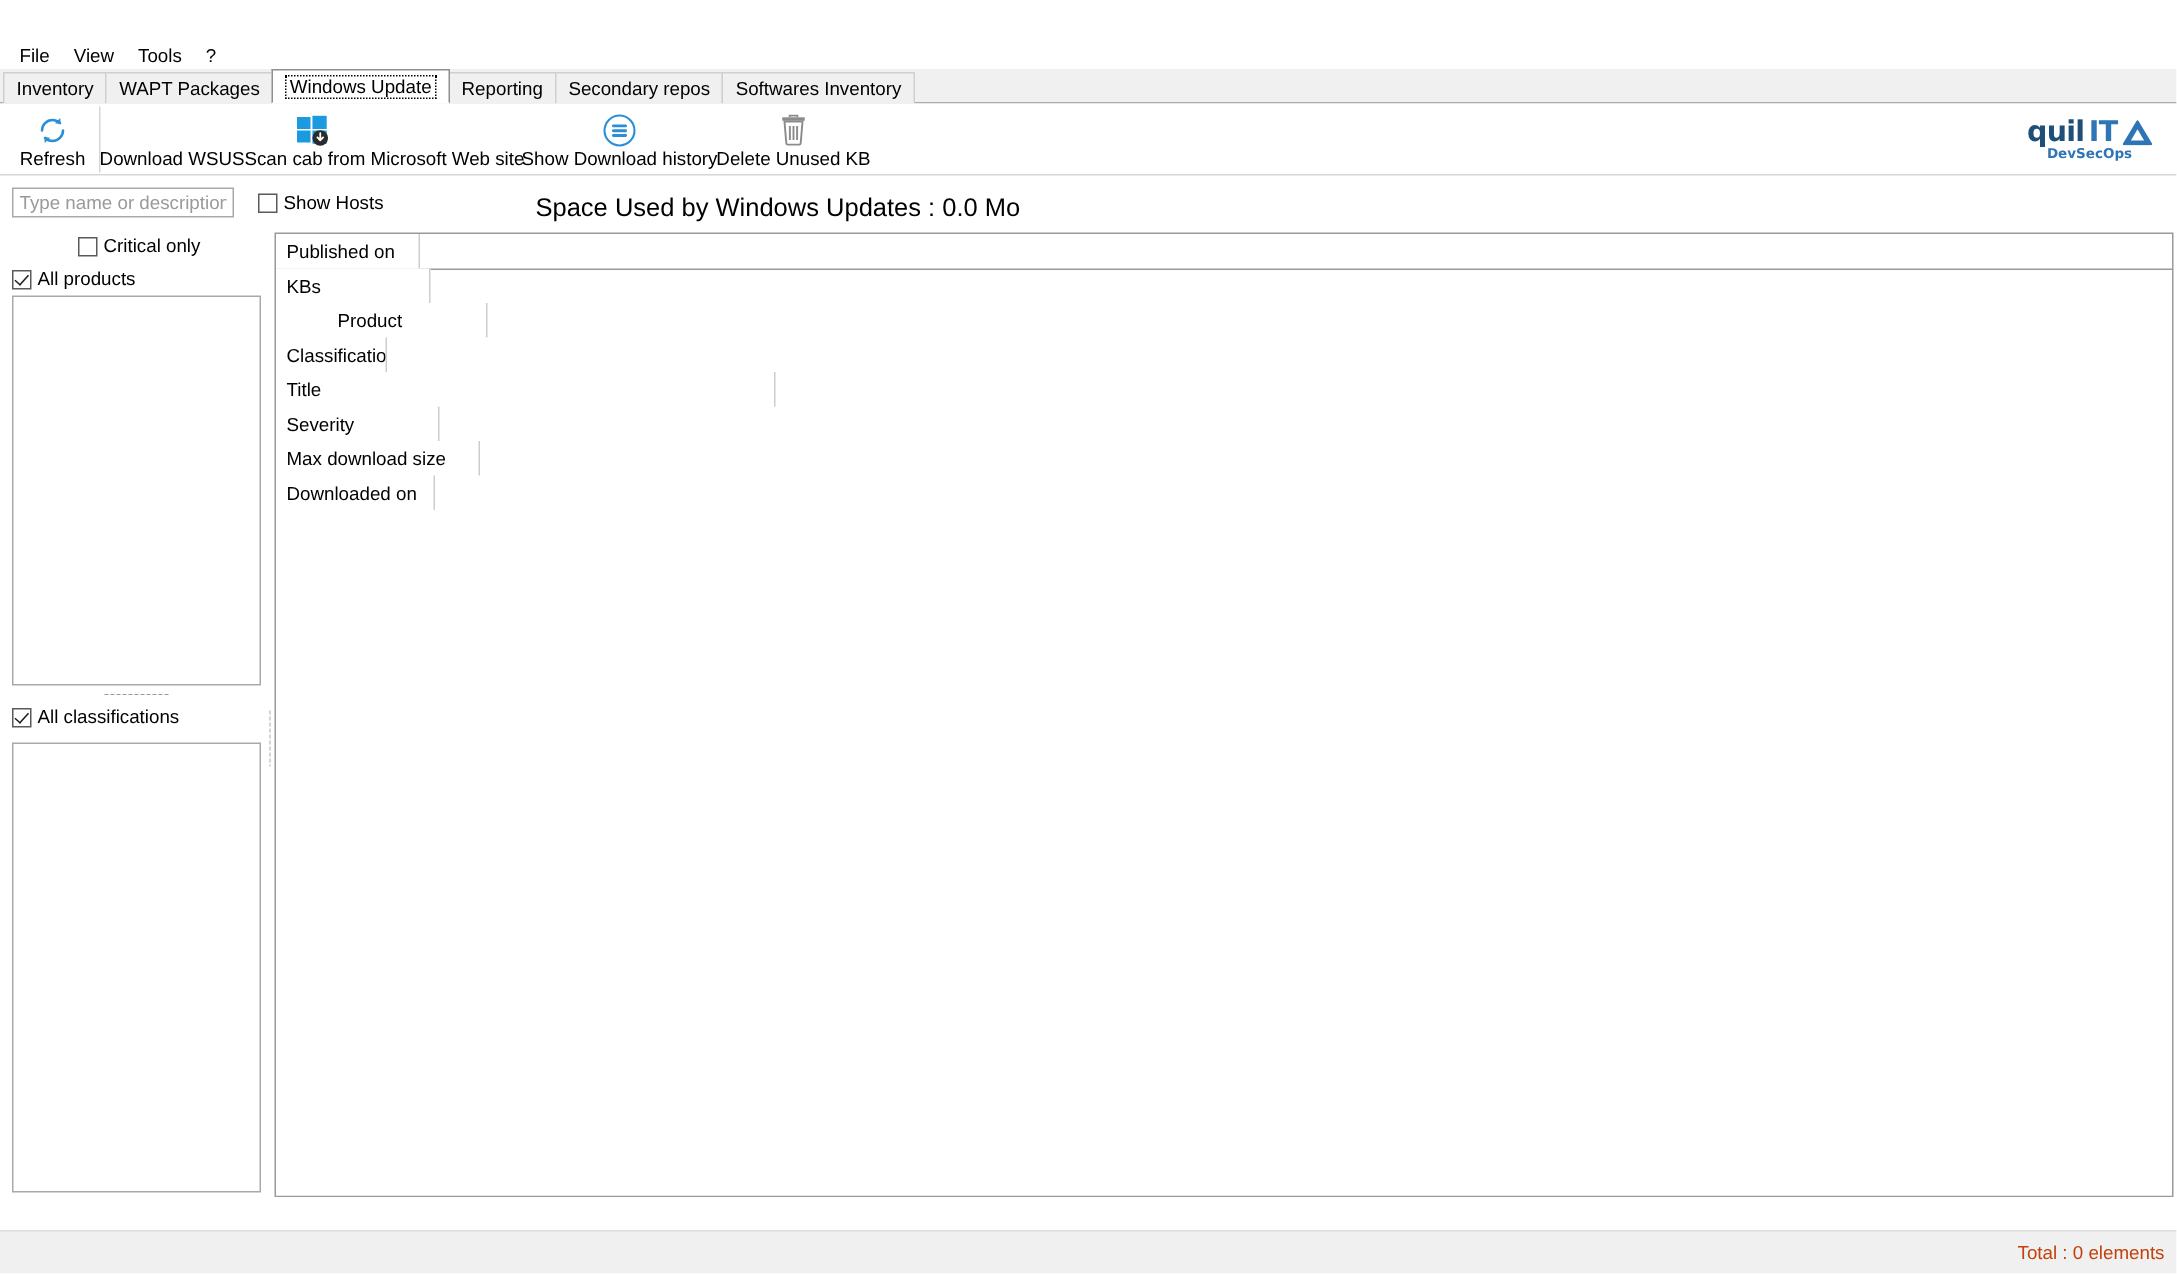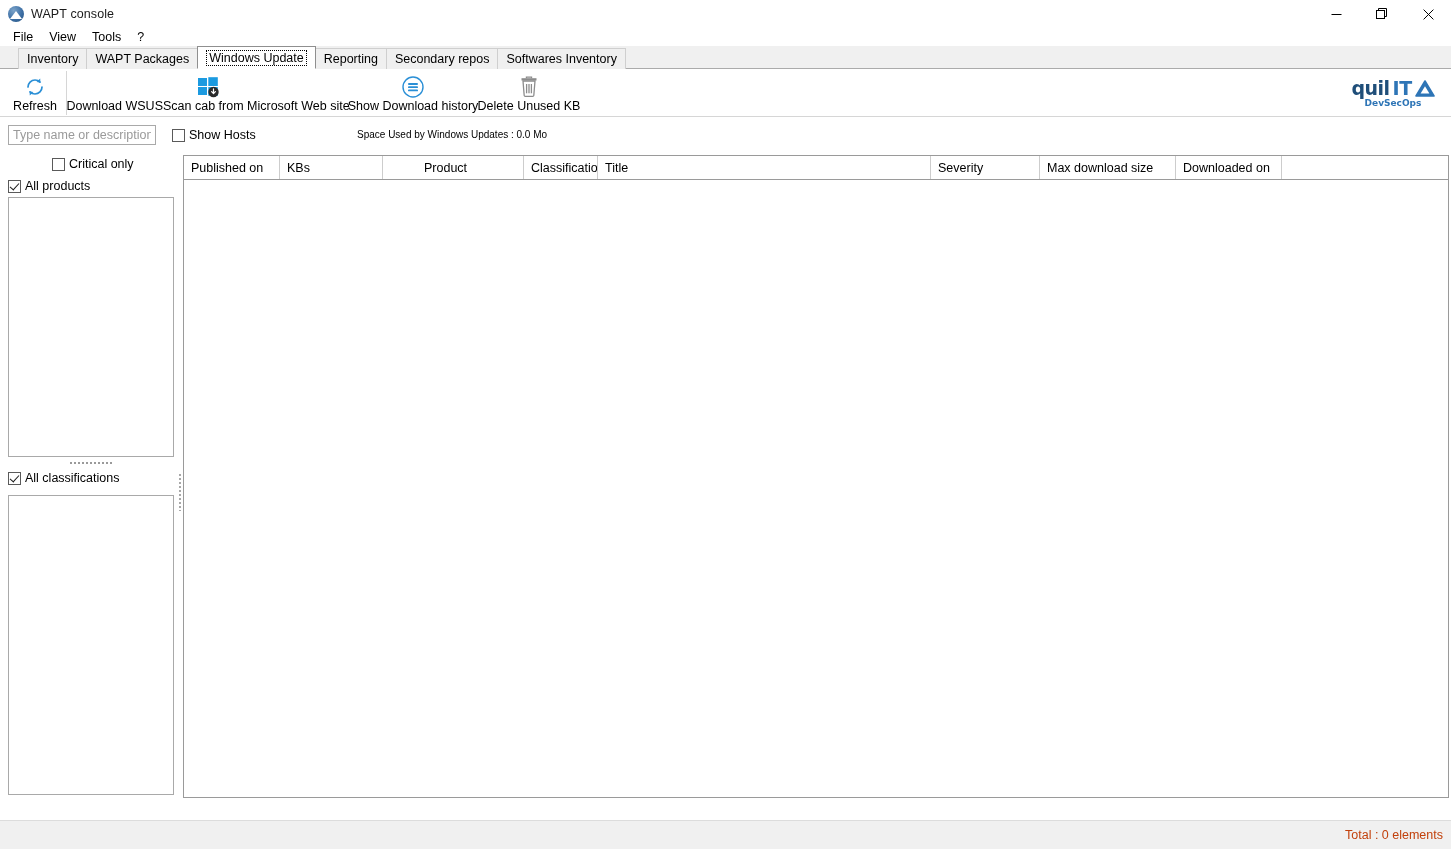--- a/index.html
+++ b/index.html
@@ -82,21 +82,21 @@
   
   .tabstrip {
     position: absolute; left: 0; top: 46px;
     width: 1451px; height: 23px;
     background: #f0f0f0;
     border-bottom: 1px solid #ababab;
   }
   .tabs {
     display: flex; align-items: flex-end;
     height: 23px;
-    padding-left: 18px;
+    padding-left: 2px;
   }
   .tab {
     height: 21px;
     padding: 0 8px;
     margin-right: -1px;
     display: flex; align-items: center;
     font-size: 12.5px;
     color: #000;
     background: #f0f0f0;
     border: 1px solid #cfcfcf;
@@ -225,21 +225,21 @@
     left: 3px; top: 0px;
     width: 4px; height: 8px;
     border: solid #1a1a1a;
     border-width: 0 1.6px 1.6px 0;
     transform: rotate(42deg);
   }
   .cb-label { font-size: 12.5px; color: #000; }
   .show-hosts { position: absolute; left: 172px; top: 128px; }
   .space-used {
     position: absolute; left: 357px; top: 129px;
-    font-size: 10px; color: #000;
+    font-size: 17px; color: #000;
     white-space: nowrap;
   }
 
   
   .leftpanel {
     position: absolute; left: 0; top: 151px;
     width: 176px; height: 646px;
     background: #ffffff;
   }
   .chk-critical { position: absolute; left: 8px; top: 6px; padding-left: 44px; }
@@ -289,20 +289,21 @@
     width: 1266px; height: 643px;
     border: 1px solid #9a9a9a;
     background: #ffffff;
     overflow: hidden;
   }
   .grid-header {
     display: flex;
     height: 24px;
     background: #ffffff;
     border-bottom: 1px solid #9a9a9a;
+    flex-direction: column;
   }
   .gh-cell {
     display: flex; align-items: center;
     padding-left: 7px;
     font-size: 12.5px;
     color: #000;
     border-right: 1px solid #cdcdcd;
     background: #ffffff;
     white-space: nowrap;
     overflow: hidden;
@@ -332,47 +333,20 @@
     position: absolute; left: 0; bottom: 29px;
     width: 1451px; height: 1px;
     background: #ffffff;
   }
 </style>
 </head>
 <body>
 
 <div id="app">
 
-  <div class="titlebar">
-    <div class="title-icon">
-      <div class="globe"></div>
-      <div class="peak"></div>
-    </div>
-    <div class="title-text">WAPT console</div>
-
-    <div class="win-controls">
-      <div class="win-btn">
-        <svg width="11" height="11" viewBox="0 0 11 11">
-          <line x1="0.5" y1="5.5" x2="10.5" y2="5.5" stroke="#000" stroke-width="1"></line>
-        </svg>
-      </div>
-      <div class="win-btn">
-        <svg width="12" height="12" viewBox="0 0 12 12">
-          <rect x="0.5" y="2.5" width="8" height="8" fill="none" stroke="#000" stroke-width="1"></rect>
-          <polyline points="2.5,2.5 2.5,0.5 10.5,0.5 10.5,8.5 8.5,8.5" fill="none" stroke="#000" stroke-width="1"></polyline>
-        </svg>
-      </div>
-      <div class="win-btn close">
-        <svg width="11" height="11" viewBox="0 0 11 11">
-          <line x1="0.6" y1="0.6" x2="10.4" y2="10.4" stroke="#000" stroke-width="1"></line>
-          <line x1="10.4" y1="0.6" x2="0.6" y2="10.4" stroke="#000" stroke-width="1"></line>
-        </svg>
-      </div>
-    </div>
-  </div>
 
   <div class="menubar">
     <div class="menu-item">File</div>
     <div class="menu-item">View</div>
     <div class="menu-item">Tools</div>
     <div class="menu-item">?</div>
   </div>
 
   <div class="tabstrip">
     <div class="tabs">

